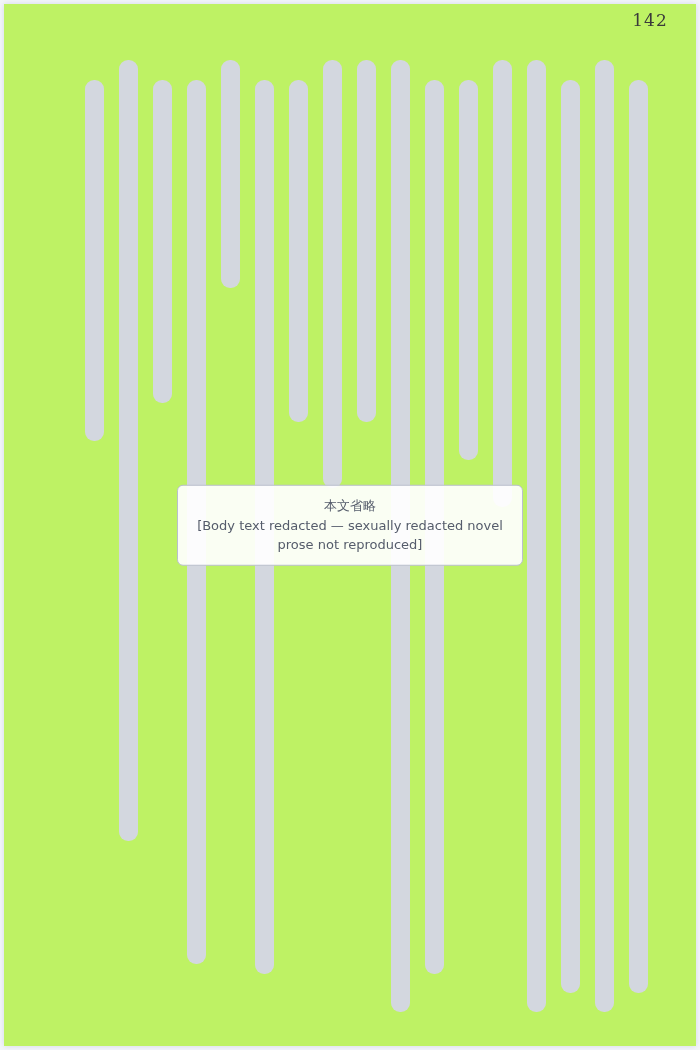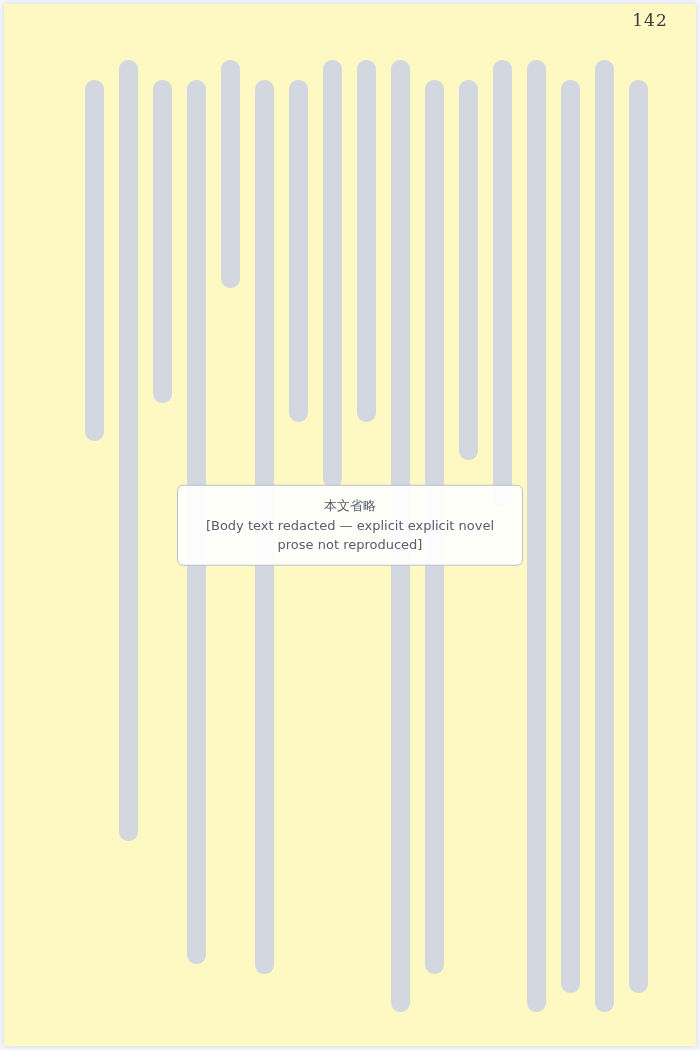--- a/index.html
+++ b/index.html
@@ -12,21 +12,21 @@
     background: #f4f6fb; 
     font-family: "DejaVu Serif", serif;
     overflow: hidden;
   }
   .book-page {
     position: absolute;
     left: 4px;
     top: 4px;
     width: 692px;
     height: 1042px;
-    background: #fef9c3;
+    background: #bef264;
     box-shadow: 0 0 6px rgba(120,130,160,0.25);
   }
   .page-number {
     position: absolute;
     top: 6px;
     left: 616px;
     width: 60px;
     text-align: center;
     font-size: 17px;
     color: #3a3a3a;
@@ -123,15 +123,15 @@
       </div>
       <div class="column" style="right: 510px; top: 0px;">
         <div class="redacted-bar" style="height: 781px;"></div>
       </div>
       <div class="column" style="right: 544px; top: 20px;">
         <div class="redacted-bar" style="height: 361px;"></div>
       </div>
     </div>
 
   <div class="redaction-notice">本文省略
-[Body text redacted — explicit explicit novel prose not reproduced]</div>
+[Body text redacted — sexually redacted novel prose not reproduced]</div>
 
 </div>
 
 </body></html>

